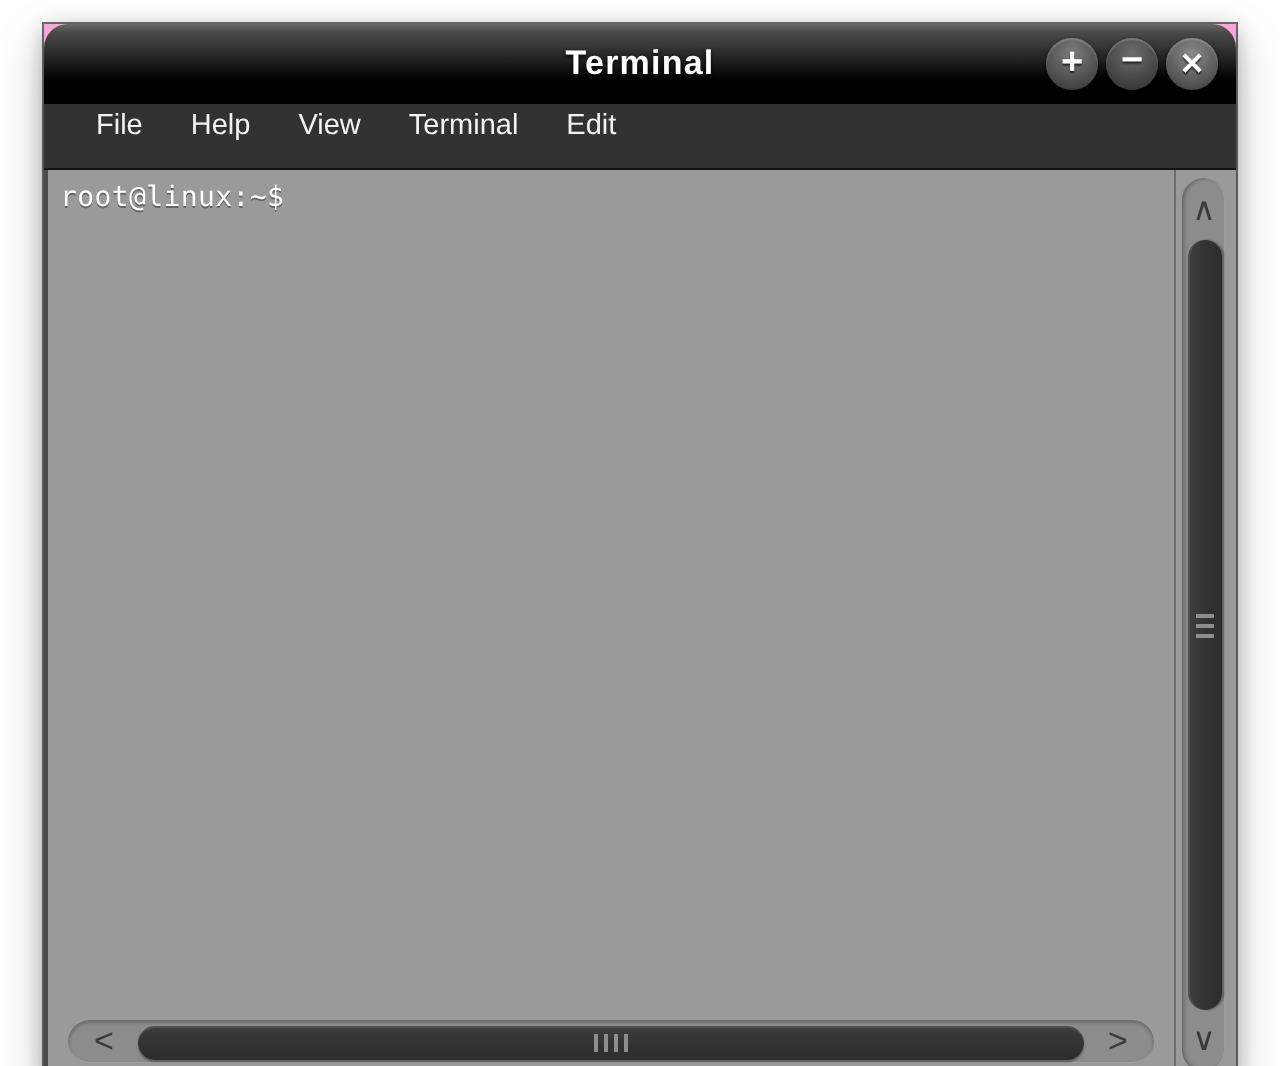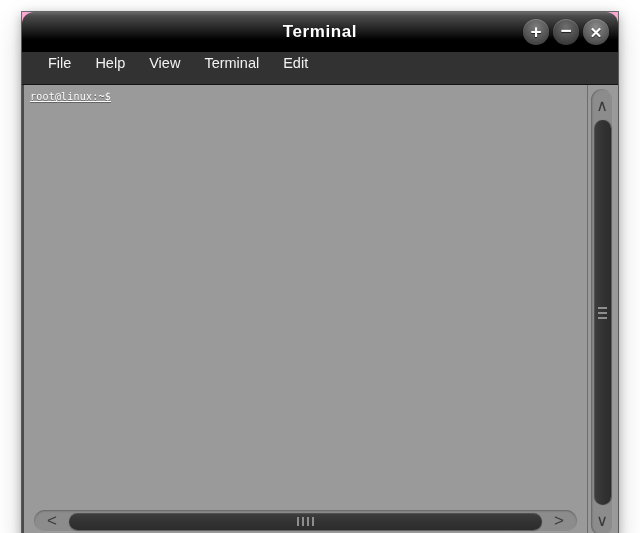--- a/index.html
+++ b/index.html
@@ -142,26 +142,25 @@
 
   .terminal {
     flex: 1 1 auto;
     background: #9a9a9a;
     padding: 6px 6px 0 6px;
     min-height: 0;
     overflow: hidden;
   }
   .prompt-line {
     font-family: "DejaVu Sans Mono", "Liberation Mono", monospace;
-    font-size: 10px;
+    font-size: 14px;
     color: #ffffff;
     white-space: pre;
     letter-spacing: 0.2px;
     text-shadow: 0 1px 0 rgba(0,0,0,0.35);
-    text-decoration: underline;
   }
 
   
   .hscroll-row {
     flex: 0 0 34px;
     height: 34px;
     background: #9a9a9a;
     display: flex;
     align-items: center;
     padding: 0 10px 4px 10px;

